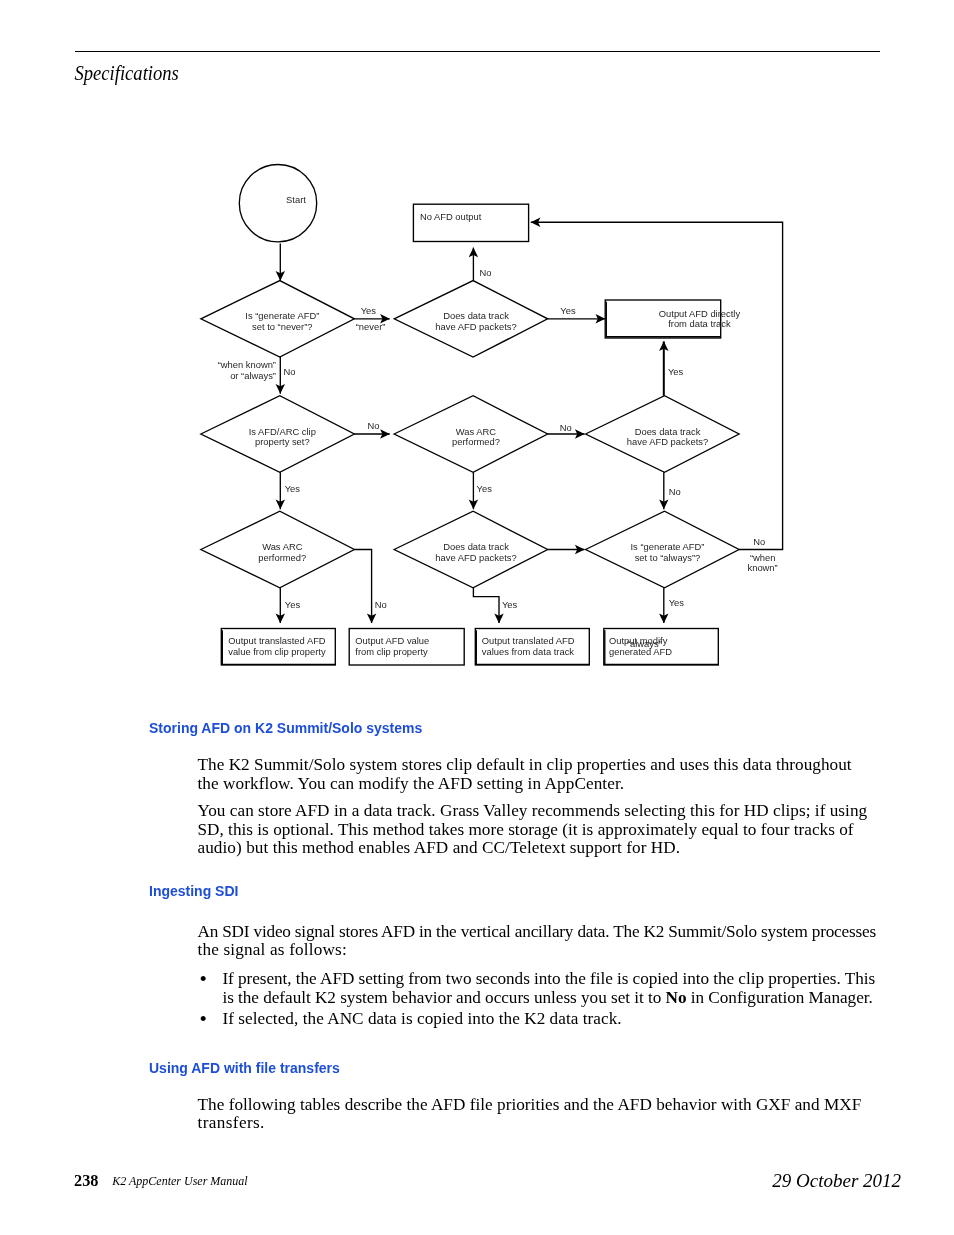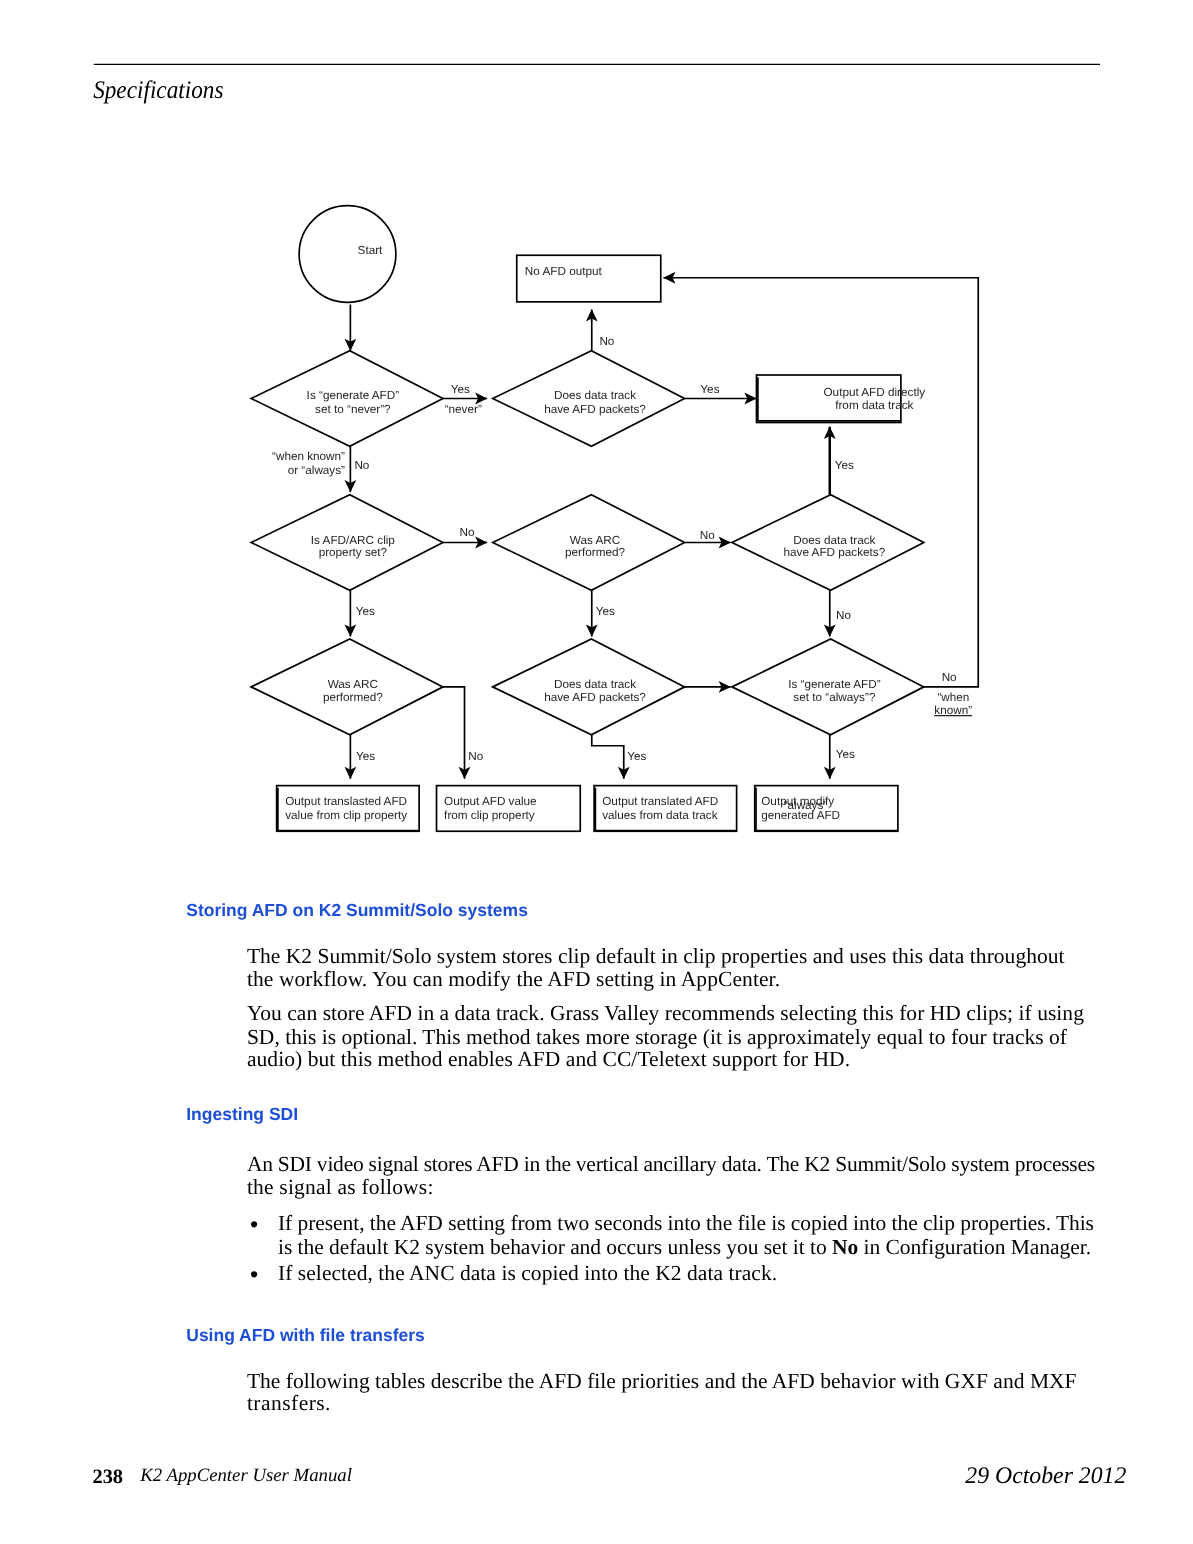--- a/index.html
+++ b/index.html
@@ -18,21 +18,21 @@
      line-height:10.9px;color:#231f20;white-space:nowrap;}
   h3.sec{position:absolute;margin:0;font-family:"Liberation Sans",sans-serif;font-size:14px;
      font-weight:bold;line-height:15px;white-space:nowrap;color:#1d4ed8;}
   .bt{position:absolute;font-family:"Liberation Serif",serif;font-size:17.2px;
      line-height:18.85px;color:#000;white-space:nowrap;}
   .bu{position:absolute;font-family:"Liberation Serif",serif;font-size:21px;
      line-height:18.85px;color:#000;}
   .ftr-num{position:absolute;font-family:"Liberation Serif",serif;
      font-weight:bold;font-size:16.3px;line-height:16px;white-space:nowrap;}
   .ftr-title{position:absolute;font-family:"Liberation Serif",serif;font-style:italic;
-     font-size:15px;line-height:16px;white-space:nowrap;}
+     font-size:12px;line-height:16px;white-space:nowrap;}
   .ftr-date{position:absolute;font-family:"Liberation Serif",serif;font-style:italic;
      font-size:19px;line-height:16px;white-space:nowrap;}
 </style>
 </head>
 <body>
 
 <div class="page">
   <div class="hdr-rule"></div>
   <div class="hdr-title">Specifications</div>
 <svg class="flow" width="954" height="700" viewBox="0 0 954 700">
@@ -161,21 +161,21 @@
 <div class="felabel" style="left:284.70px;top:484.20px;">Yes</div>
 <div class="felabel" style="left:559.80px;top:422.60px;">No</div>
 <div class="felabel" style="left:476.60px;top:484.40px;">Yes</div>
 <div class="felabel" style="left:667.90px;top:366.60px;">Yes</div>
 <div class="felabel" style="left:668.80px;top:486.80px;">No</div>
 <div class="felabel" style="left:284.80px;top:599.80px;">Yes</div>
 <div class="felabel" style="left:374.70px;top:599.80px;">No</div>
 <div class="felabel" style="left:501.90px;top:599.80px;">Yes</div>
 <div class="felabel" style="left:759.30px;top:536.80px;transform:translateX(-50%);">No</div>
 <div class="felabel" style="left:762.70px;top:552.60px;transform:translateX(-50%);">“when</div>
-<div class="felabel" style="left:762.60px;top:563.10px;transform:translateX(-50%);text-decoration:underline;">known”</div>
+<div class="felabel" style="left:762.60px;top:563.10px;transform:translateX(-50%);">known”</div>
 <div class="felabel" style="left:661.80px;top:598.20px;transform:translateX(-100%);margin-top:41px;">“always”</div>
 <div class="felabel" style="left:668.70px;top:598.20px;">Yes</div>
 </div>
 <div>
 <h3 class="sec" style="left:149.0px;top:721.3px;">Storing AFD on K2 Summit/Solo systems</h3>
 <div class="bt" style="left:197.5px;top:755.70px;letter-spacing:0.0319px;">The K2 Summit/Solo system stores clip default in clip properties and uses this data throughout</div>
 <div class="bt" style="left:197.5px;top:774.60px;letter-spacing:0.0821px;">the workflow. You can modify the AFD setting in AppCenter.</div>
 <div class="bt" style="left:197.5px;top:801.80px;letter-spacing:0.0358px;">You can store AFD in a data track. Grass Valley recommends selecting this for HD clips; if using</div>
 <div class="bt" style="left:197.5px;top:820.60px;letter-spacing:0.0147px;">SD, this is optional. This method takes more storage (it is approximately equal to four tracks of</div>
 <div class="bt" style="left:197.5px;top:839.40px;letter-spacing:0.0615px;">audio) but this method enables AFD and CC/Teletext support for HD.</div>

